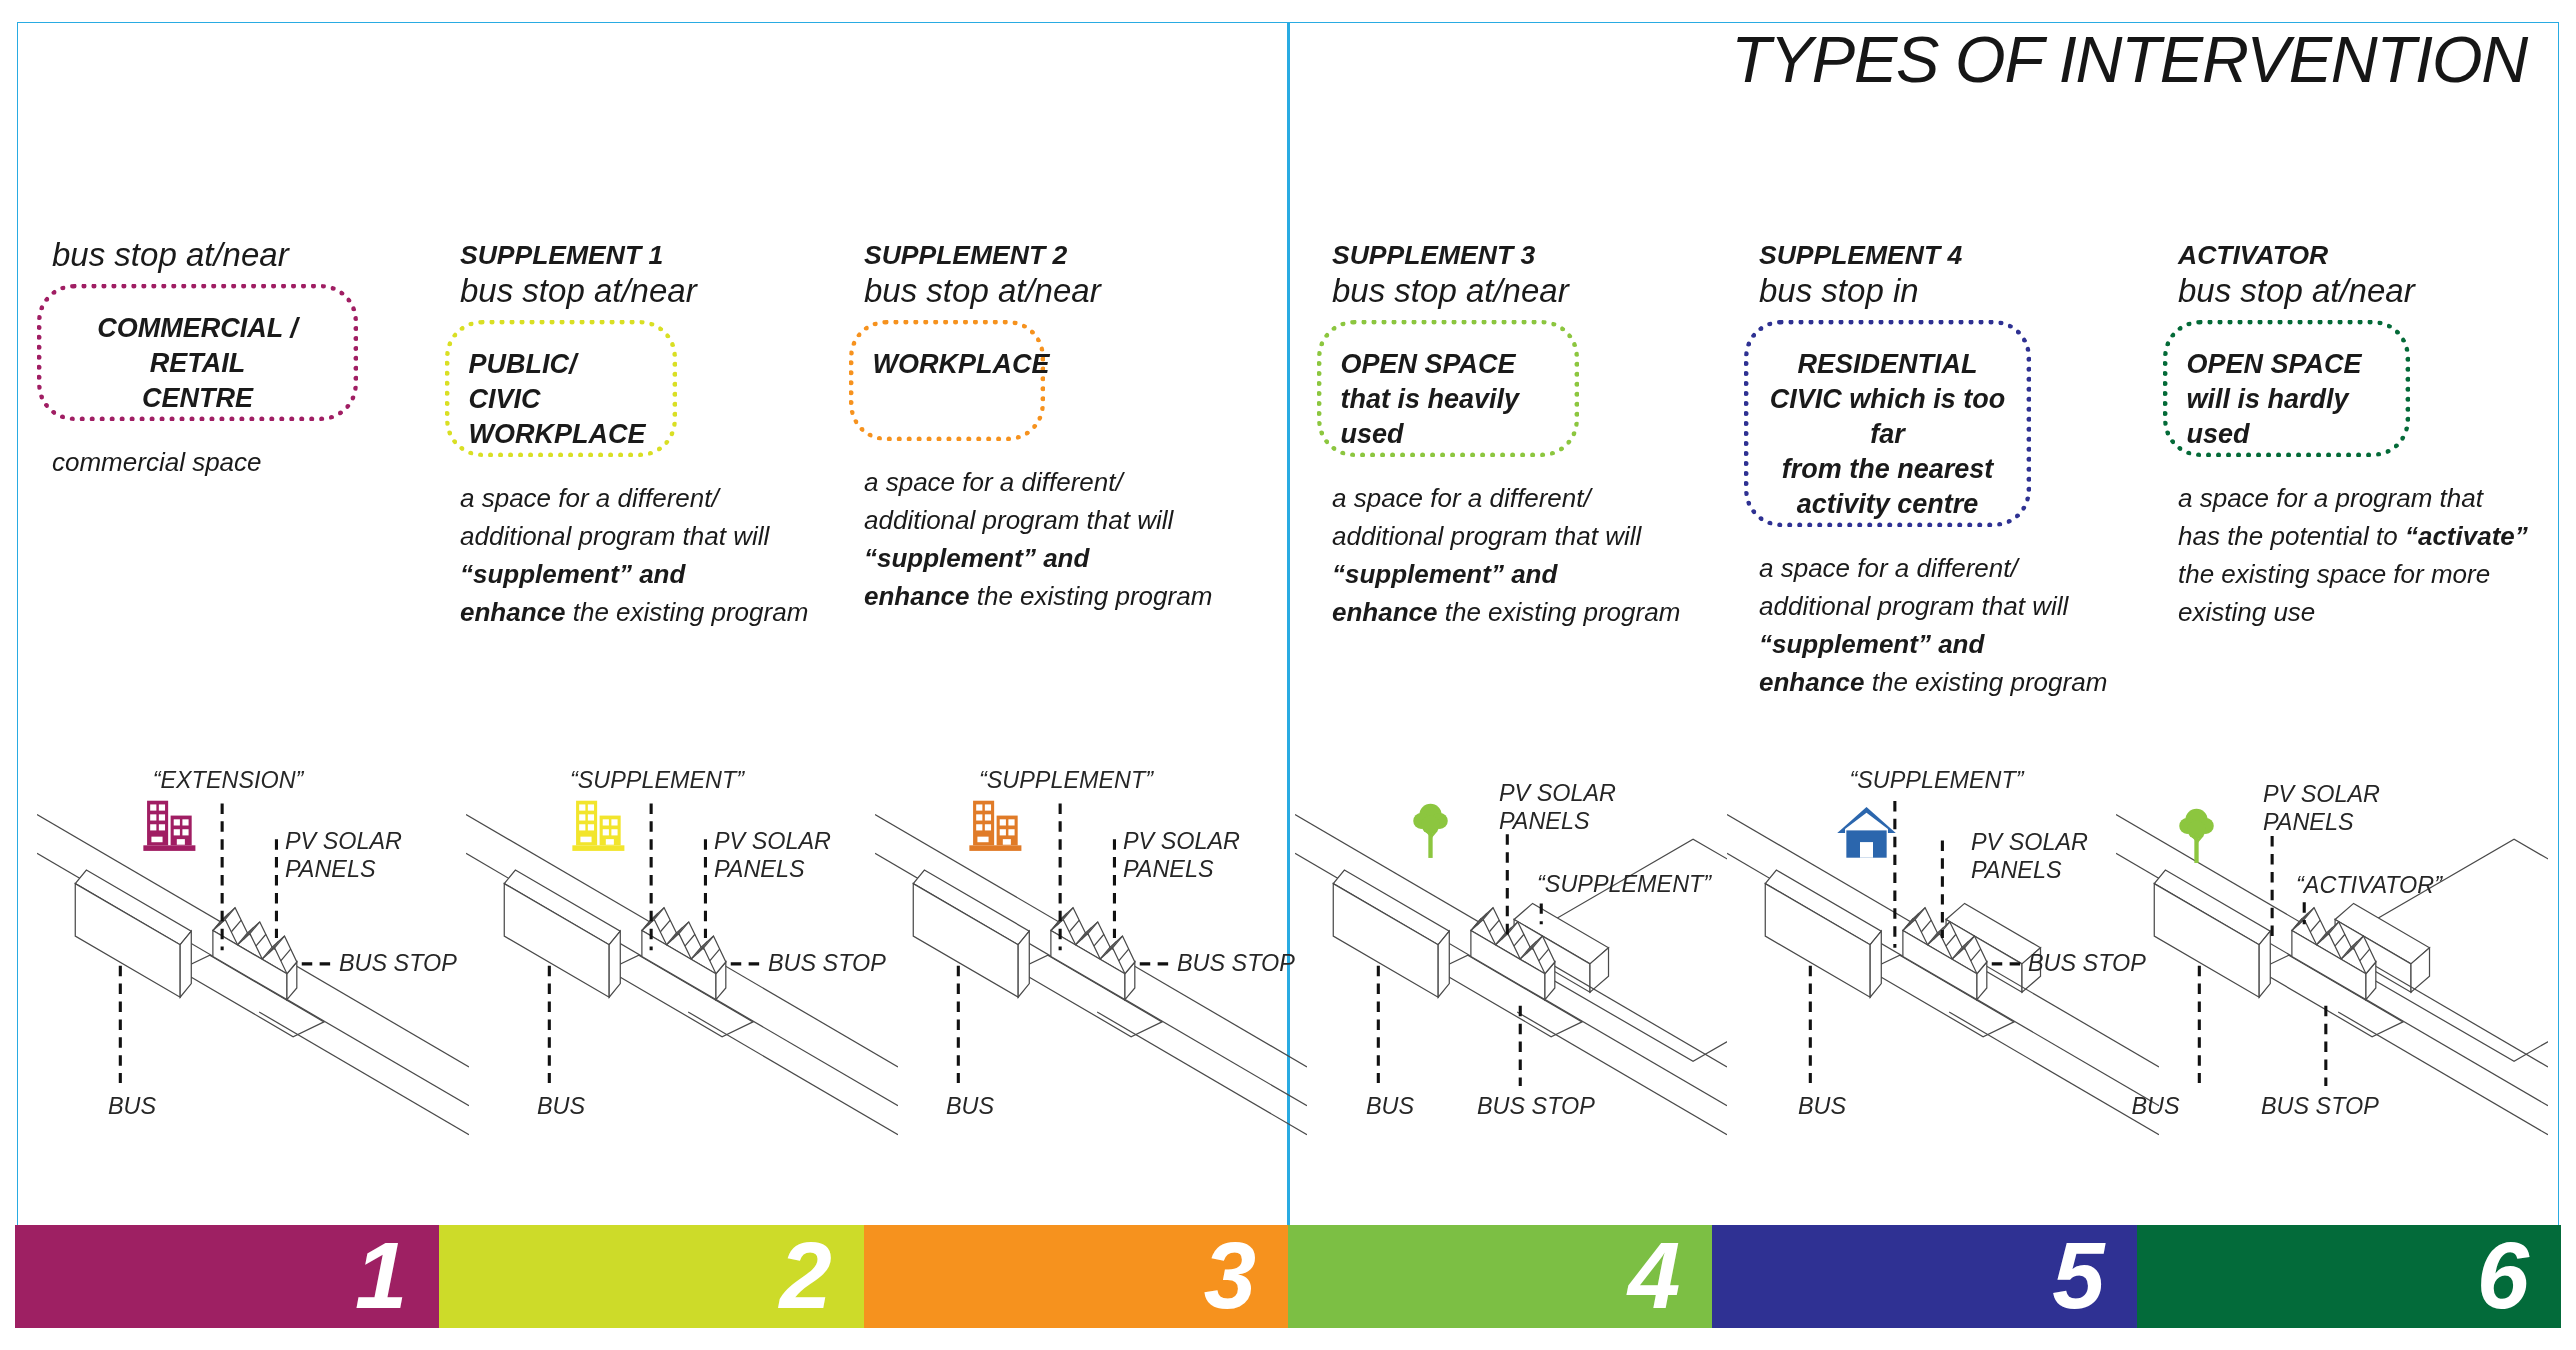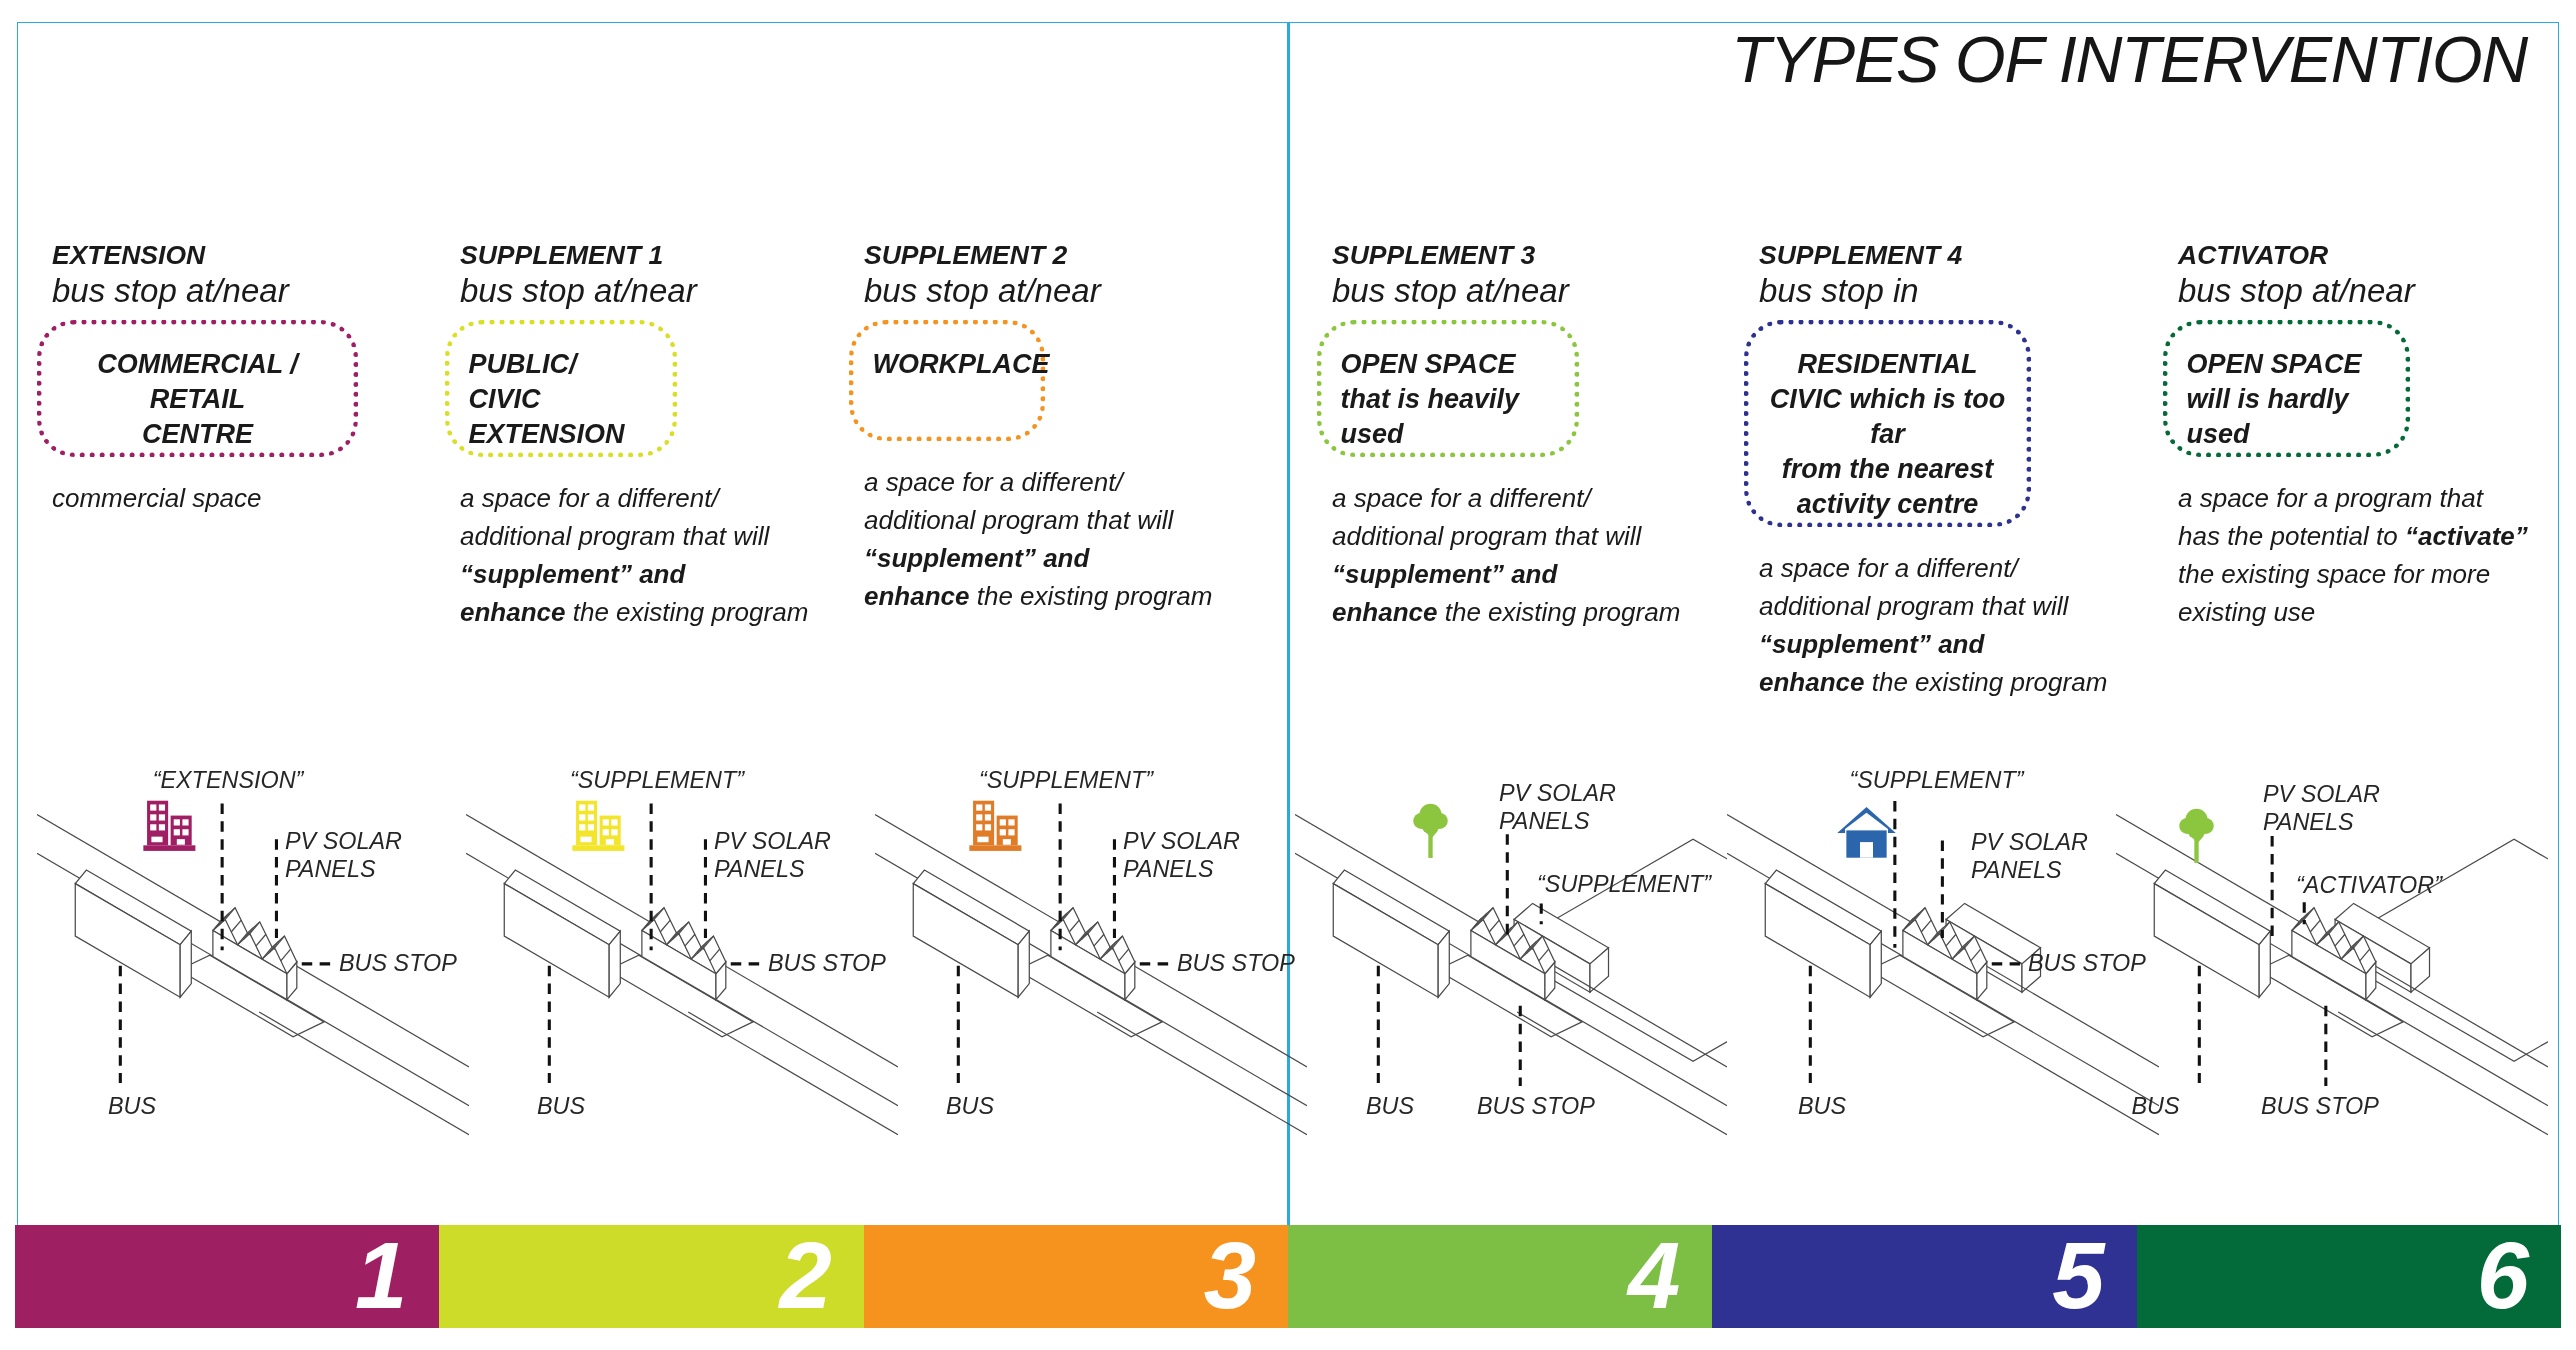--- a/index.html
+++ b/index.html
@@ -92,37 +92,36 @@
     </g>
   </defs>
 </svg>
 
 <div class="frame"></div>
 <div class="divider"></div>
 
 <h1 class="title">TYPES OF INTERVENTION</h1>
 
 <section class="col" style="left:52px">
-  <div class="h">EXTENSION</div>
   <div class="sub">bus stop at/near</div>
   <div class="dotbox" style="width: 321px; min-height: 127px; border-color: rgb(160, 30, 99); text-align: center;">
     <div>COMMERCIAL / RETAIL</div>
     <div>CENTRE</div>
   </div>
   <div class="desc">
     <div><span>commercial space</span></div>
   </div>
 </section>
 
 <section class="col" style="left:460px">
   <div class="h">SUPPLEMENT 1</div>
   <div class="sub">bus stop at/near</div>
   <div class="dotbox" style="width: 232px; min-height: 121px; border-color: rgb(217, 223, 36);">
     <div>PUBLIC/</div>
-    <div>CIVIC EXTENSION</div>
+    <div>CIVIC WORKPLACE</div>
   </div>
   <div class="desc">
     <div><span>a space for a different/</span></div>
     <div><span>additional program that will</span></div>
     <div><b>“supplement” and</b></div>
     <div><b>enhance</b><span> the existing program</span></div>
   </div>
 </section>
 
 <section class="col" style="left:864px">

